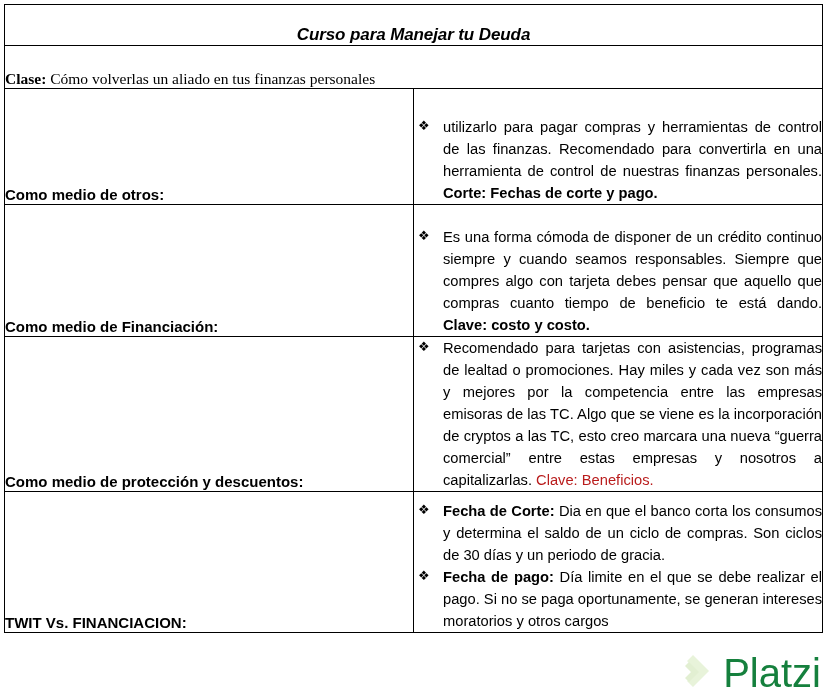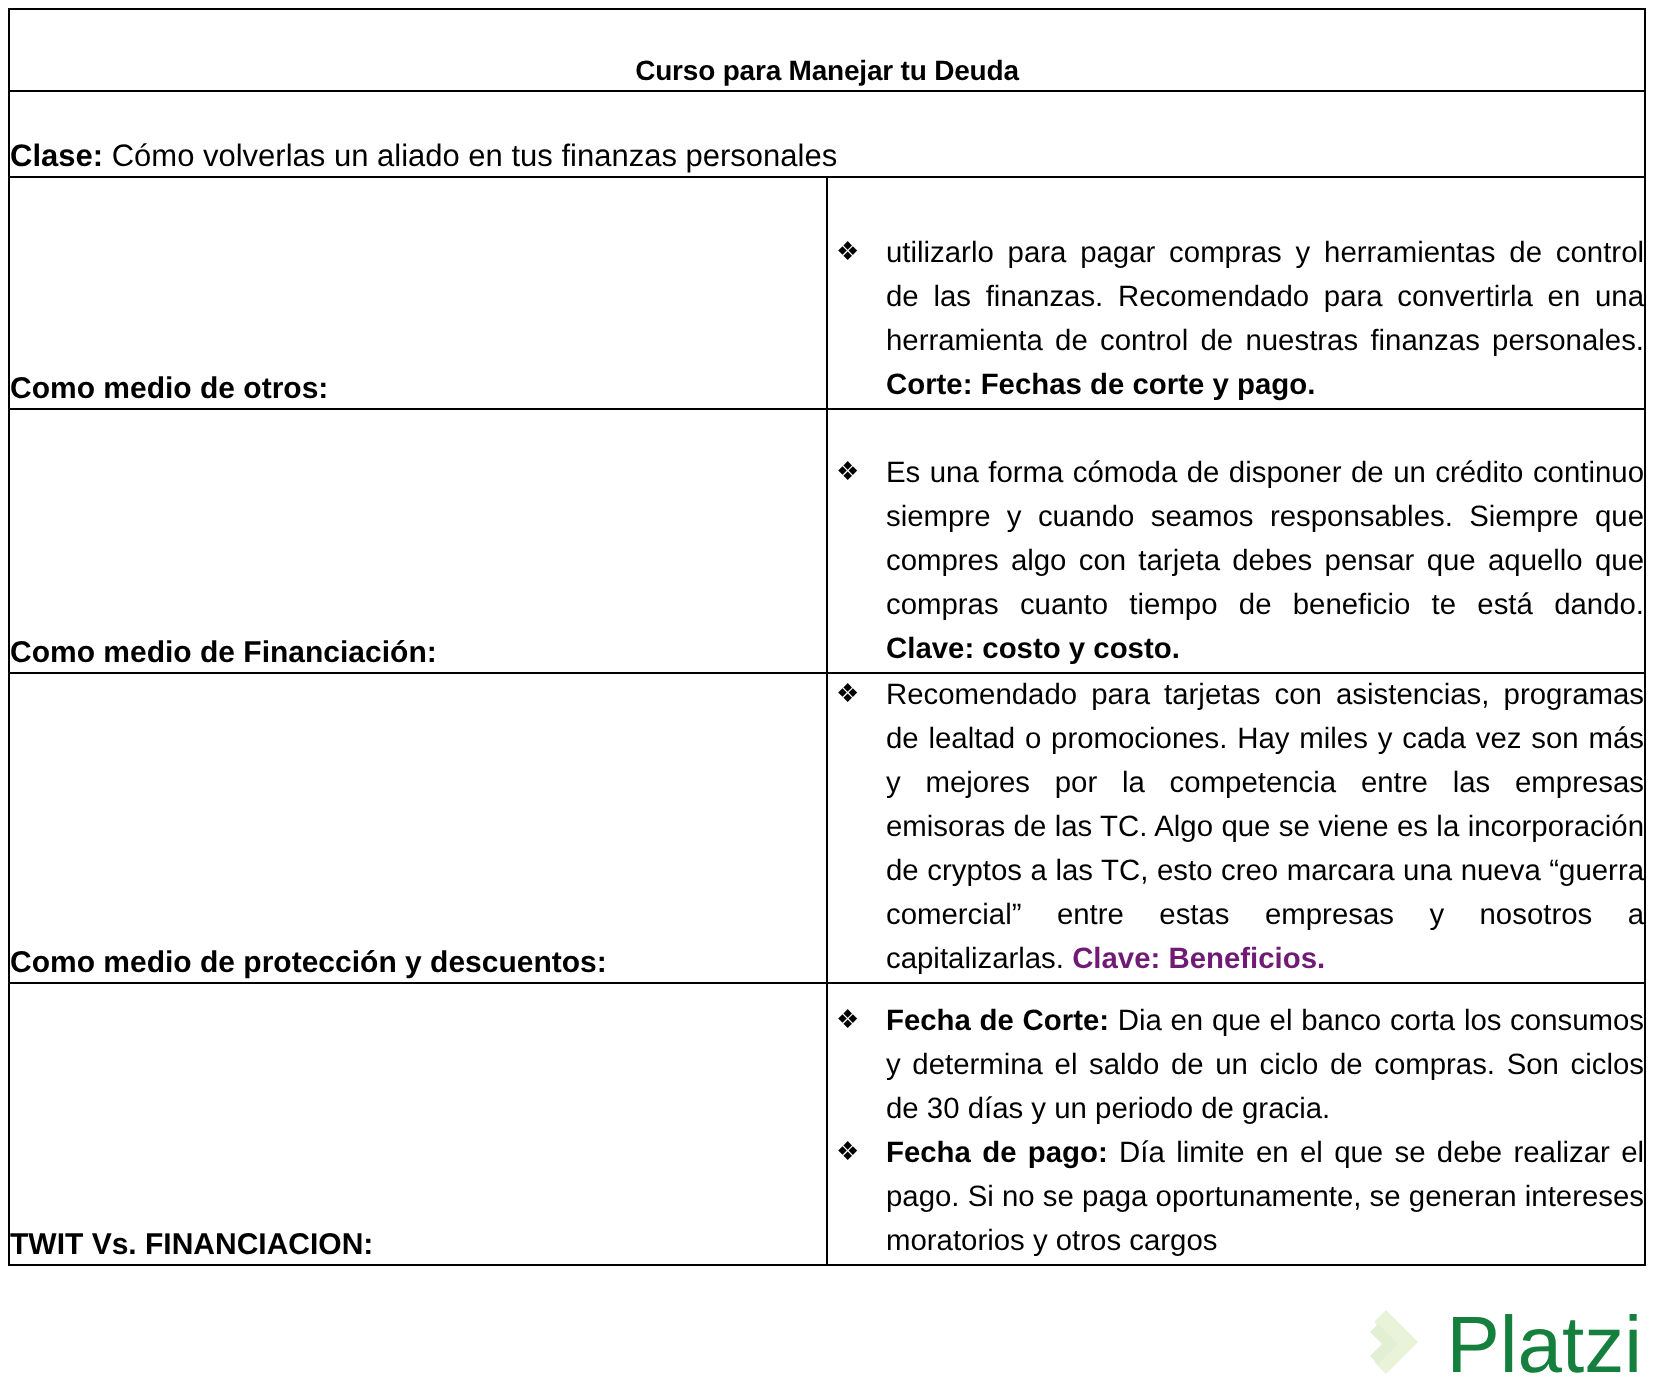--- a/index.html
+++ b/index.html
@@ -67,30 +67,32 @@
     background: transparent;
   }
 
   
   td.title-cell {
     height: 40px;
     text-align: center;
     vertical-align: middle;
   }
   .title-text {
-    font-size: 14px;
+    font-size: 17px;
     font-weight: bold;
     letter-spacing: -0.1px;
+    font-style: italic;
   }
 
   
   td.clase-cell {
     height: 42px;
     vertical-align: middle;
     padding-left: 10px;
+    font-family: Liberation Serif, serif;
   }
   .clase-text {
     font-size: 15.5px;
     line-height: 1.25;
   }
   .clase-text b { font-weight: bold; }
 
   
   td.label-cell {
     width: 161px;
@@ -127,21 +129,21 @@
   }
   ul.bullets li + li { margin-top: 0; }
   ul.bullets li .bullet-glyph {
     position: absolute;
     left: 4px;
     top: 0;
     font-size: 13px;
     line-height: 1.55;
   }
   .bold { font-weight: bold; }
-  .bold-gray { font-weight: bold; color: #701a75; }
+  .bold-gray { font-weight: normal; color: #b91c1c; }
 
   
   tr.row-pago td { height: 115px; }
   tr.row-financiacion td { height: 131px; }
   tr.row-proteccion td { height: 145px; }
   tr.row-pagovs td { height: 140px; }
 
   
   td.footer-cell {
     height: 62px;

